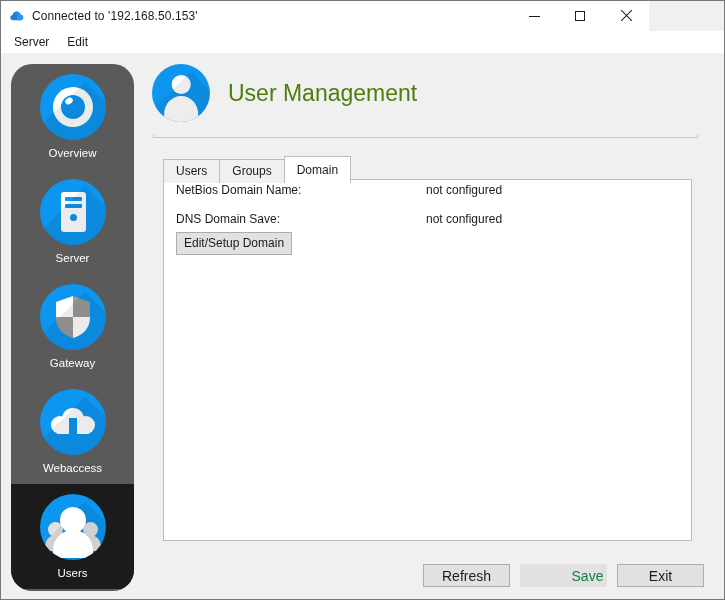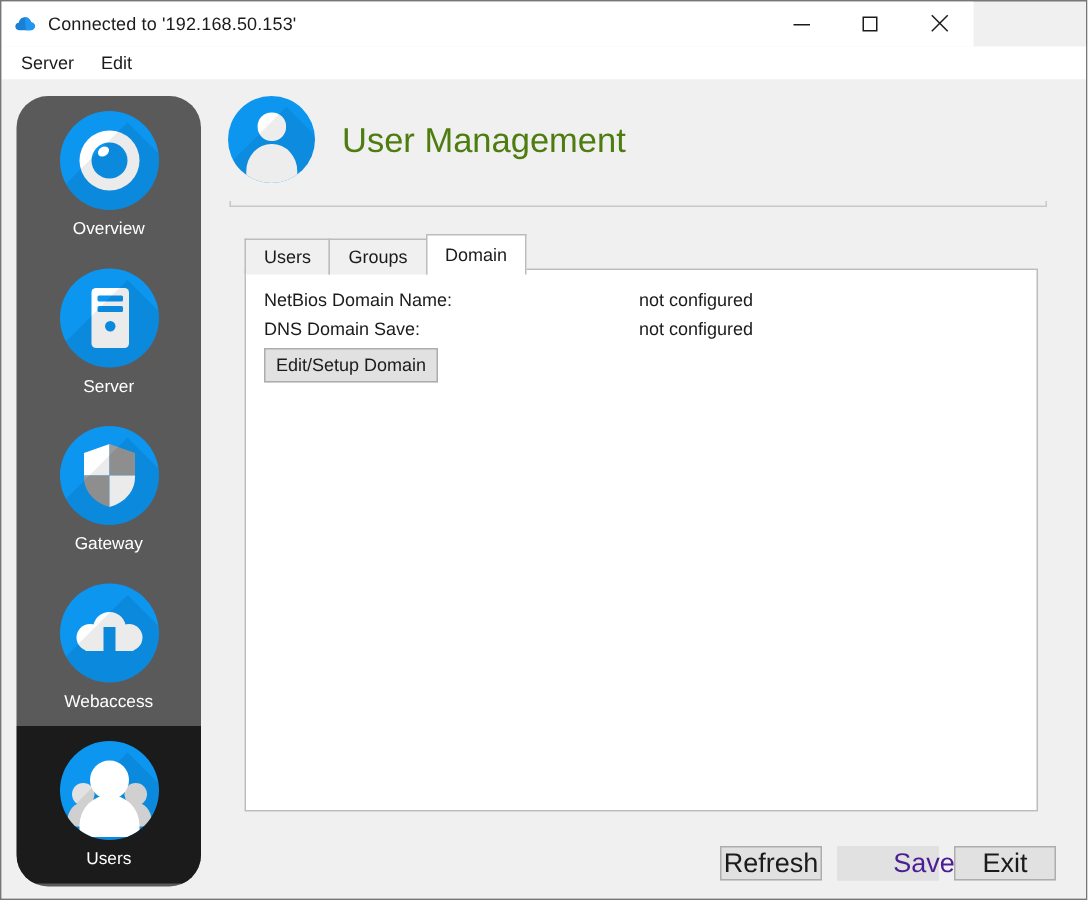--- a/index.html
+++ b/index.html
@@ -393,21 +393,21 @@
     z-index: 2;
   }
   .field-row {
     position: absolute;
     left: 12px;
     width: 500px;
     font-size: 12px;
     color: #1b1b1b;
     display: flex;
   }
-  .field-row.r1 { top: 13px; }
+  .field-row.r1 { top: 3px; }
   .field-row.r2 { top: 32px; }
   .field-label { width: 250px; white-space: nowrap; }
   .field-value { white-space: nowrap; }
 
   .setup-btn {
     position: absolute;
     left: 12px; top: 52px;
     font-size: 12px;
     color: #1b1b1b;
     background: #e1e1e1;
@@ -419,35 +419,35 @@
   }
 
   
   .footer {
     position: absolute;
     right: 10px; top: 511px;
     display: flex;
     gap: 10px;
   }
   .fbtn {
-    width: 68px;
+    width: 87px;
     height: 23px;
-    font-size: 18px;
+    font-size: 14px;
     font-family: "Liberation Sans", sans-serif;
     color: #1b1b1b;
     background: #e1e1e1;
     border: 1px solid #adadad;
     display: flex;
     align-items: center;
     justify-content: center;
     cursor: default;
     box-sizing: border-box;
   }
   .fbtn.disabled {
-    color: #4c1d95;
+    color: #15803d;
     background: #e1e1e1;
     border-color: #e1e1e1;
     padding-left: 48px;
   }
 </style>
 </head>
 <body>
 
 <div id="app">
 

